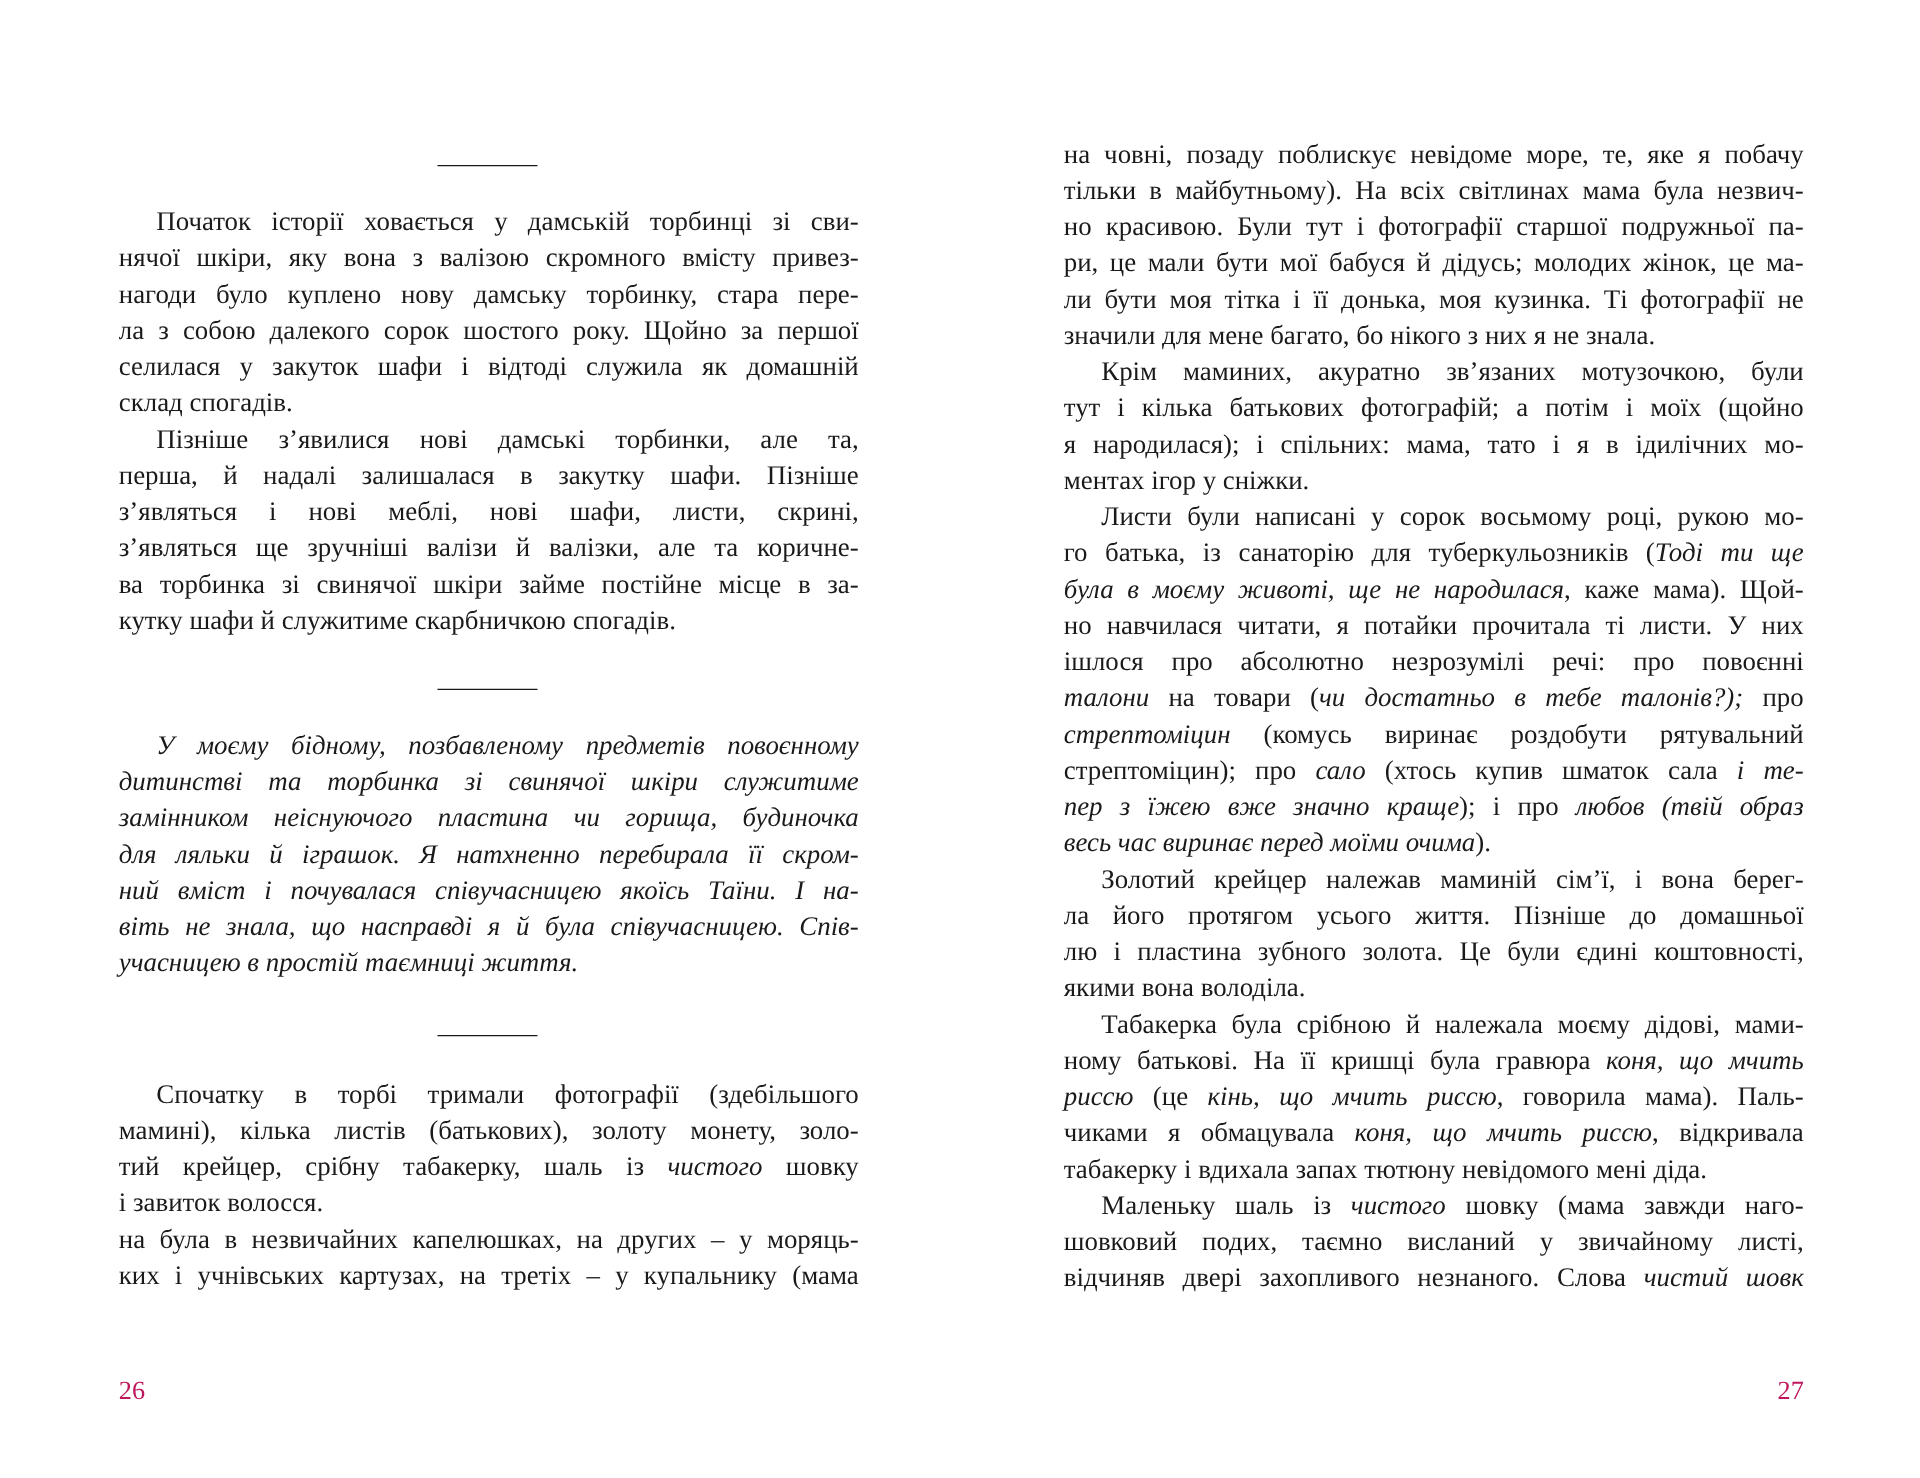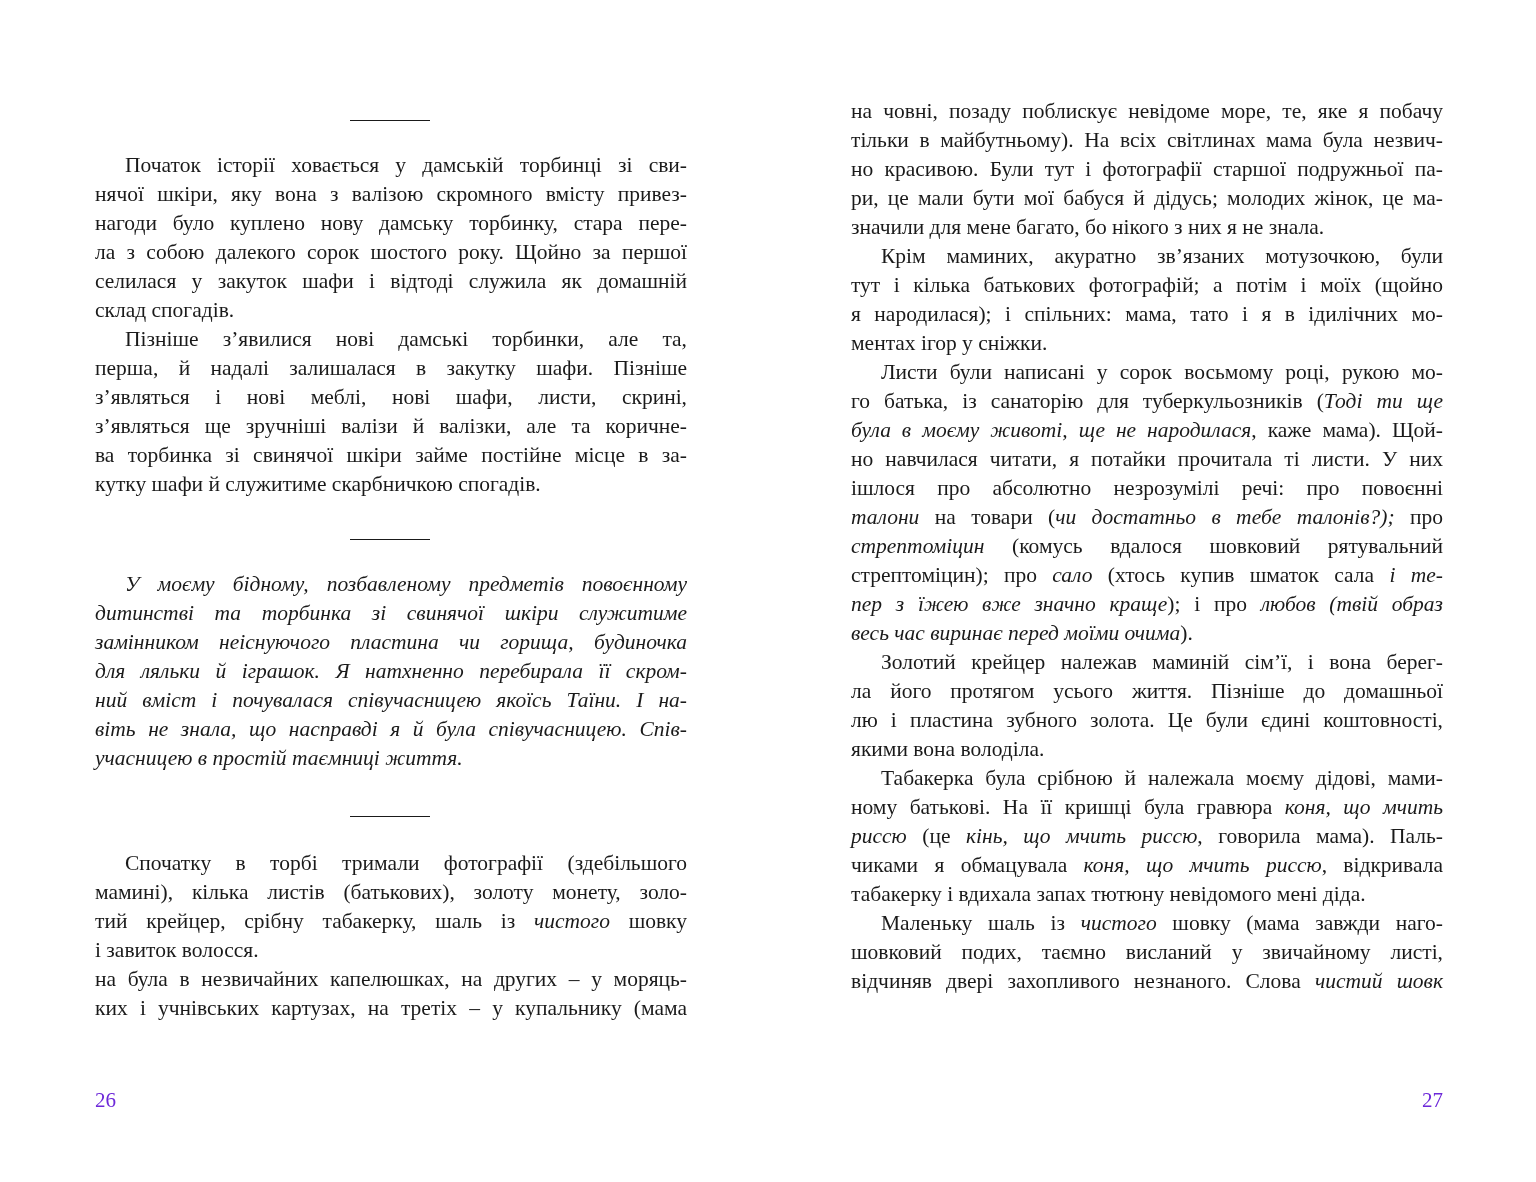--- a/index.html
+++ b/index.html
@@ -1,21 +1,21 @@
 <!DOCTYPE html>
 <html><head>
 <meta charset="utf-8">
 <style>
   html, body { margin: 0; padding: 0; background: #ffffff; }
   body {
     width: 1536px; height: 1182px; position: relative; overflow: hidden;
     font-family: "DejaVu Serif", "Liberation Serif", serif;
     color: #1a1a1a;
   }
-  .page { position: absolute; top: 0; height: 1046px; }
+  .page { position: absolute; top: 12px; height: 1046px; }
   .page.left { left: 95px; width: 592px; }
   .page.right { left: 851px; width: 592px; }
   .col { position: absolute; left: 0; right: 0; }
   .line {
     height: 29px; line-height: 29px;
     font-family: "Liberation Serif", "DejaVu Serif", serif;
     font-size: 21.5px;
     text-align: justify; text-align-last: justify;
     white-space: nowrap; overflow: visible;
     letter-spacing: 0;
@@ -23,21 +23,21 @@
   .line.last { text-align-last: left; }
   .line.indent { padding-left: 30px; }
   .line .it { font-style: italic; }
   .divider {
     position: absolute; height: 0; border-top: 1.5px solid #1a1a1a;
     width: 80px; left: 255px;
   }
   .folio {
     position: absolute; top: 1088px;
     font-family: "Liberation Serif", "DejaVu Serif", serif;
-    font-size: 21px; color: #6d28d9;
+    font-size: 21px; color: #be185d;
   }
 </style>
 </head>
 <body>
 
 <div class="page left">
   <div class="divider" style="top:120px;"></div>
   <div class="col" style="top:151px;">
       <div>
         <div class="line indent"><span>Початок історії ховається у дамській торбинці зі сви-</span></div>
@@ -87,36 +87,37 @@
   <div class="folio" style="left:0;">26</div>
 </div>
 
 <div class="page right">
   <div class="col" id="right-col" style="top:97px;">
       <div>
         <div class="line"><span>на човні, позаду поблискує невідоме море, те, яке я побачу</span></div>
         <div class="line"><span>тільки в майбутньому). На всіх світлинах мама була незвич-</span></div>
         <div class="line"><span>но красивою. Були тут і фотографії старшої подружньої па-</span></div>
         <div class="line"><span>ри, це мали бути мої бабуся й дідусь; молодих жінок, це ма-</span></div>
+        <div class="line"><span>ли бути моя тітка і її донька, моя кузинка. Ті фотографії не</span></div>
         <div class="line last"><span>значили для мене багато, бо нікого з них я не знала.</span></div>
       </div>
       <div>
         <div class="line indent"><span>Крім маминих, акуратно зв’язаних мотузочкою, були</span></div>
         <div class="line"><span>тут і кілька батькових фотографій; а потім і моїх (щойно</span></div>
         <div class="line"><span>я народилася); і спільних: мама, тато і я в ідилічних мо-</span></div>
         <div class="line last"><span>ментах ігор у сніжки.</span></div>
       </div>
       <div>
         <div class="line indent"><span>Листи були написані у сорок восьмому році, рукою мо-</span></div>
         <div class="line"><span>го батька, із санаторію для туберкульозників (</span><span class="it">Тоді ти ще</span></div>
         <div class="line"><span class="it">була в моєму животі, ще не народилася</span><span>, каже мама). Щой-</span></div>
         <div class="line"><span>но навчилася читати, я потайки прочитала ті листи. У них</span></div>
         <div class="line"><span>ішлося про абсолютно незрозумілі речі: про повоєнні</span></div>
         <div class="line"><span class="it">талони</span><span> на товари (</span><span class="it">чи достатньо в тебе талонів?);</span><span> про</span></div>
-        <div class="line"><span class="it">стрептоміцин</span><span> (комусь вдалося шовковий рятувальний</span></div>
+        <div class="line"><span class="it">стрептоміцин</span><span> (комусь виринає роздобути рятувальний</span></div>
         <div class="line"><span>стрептоміцин); про </span><span class="it">сало</span><span> (хтось купив шматок сала </span><span class="it">і те-</span></div>
         <div class="line"><span class="it">пер з їжею вже значно краще</span><span>); і про </span><span class="it">любов (твій образ</span></div>
         <div class="line last"><span class="it">весь час виринає перед моїми очима</span><span>).</span></div>
       </div>
       <div>
         <div class="line indent"><span>Золотий крейцер належав маминій сім’ї, і вона берег-</span></div>
         <div class="line"><span>ла його протягом усього життя. Пізніше до домашньої</span></div>
         <div class="line"><span>лю і пластина зубного золота. Це були єдині коштовності,</span></div>
         <div class="line last"><span>якими вона володіла.</span></div>
       </div>

